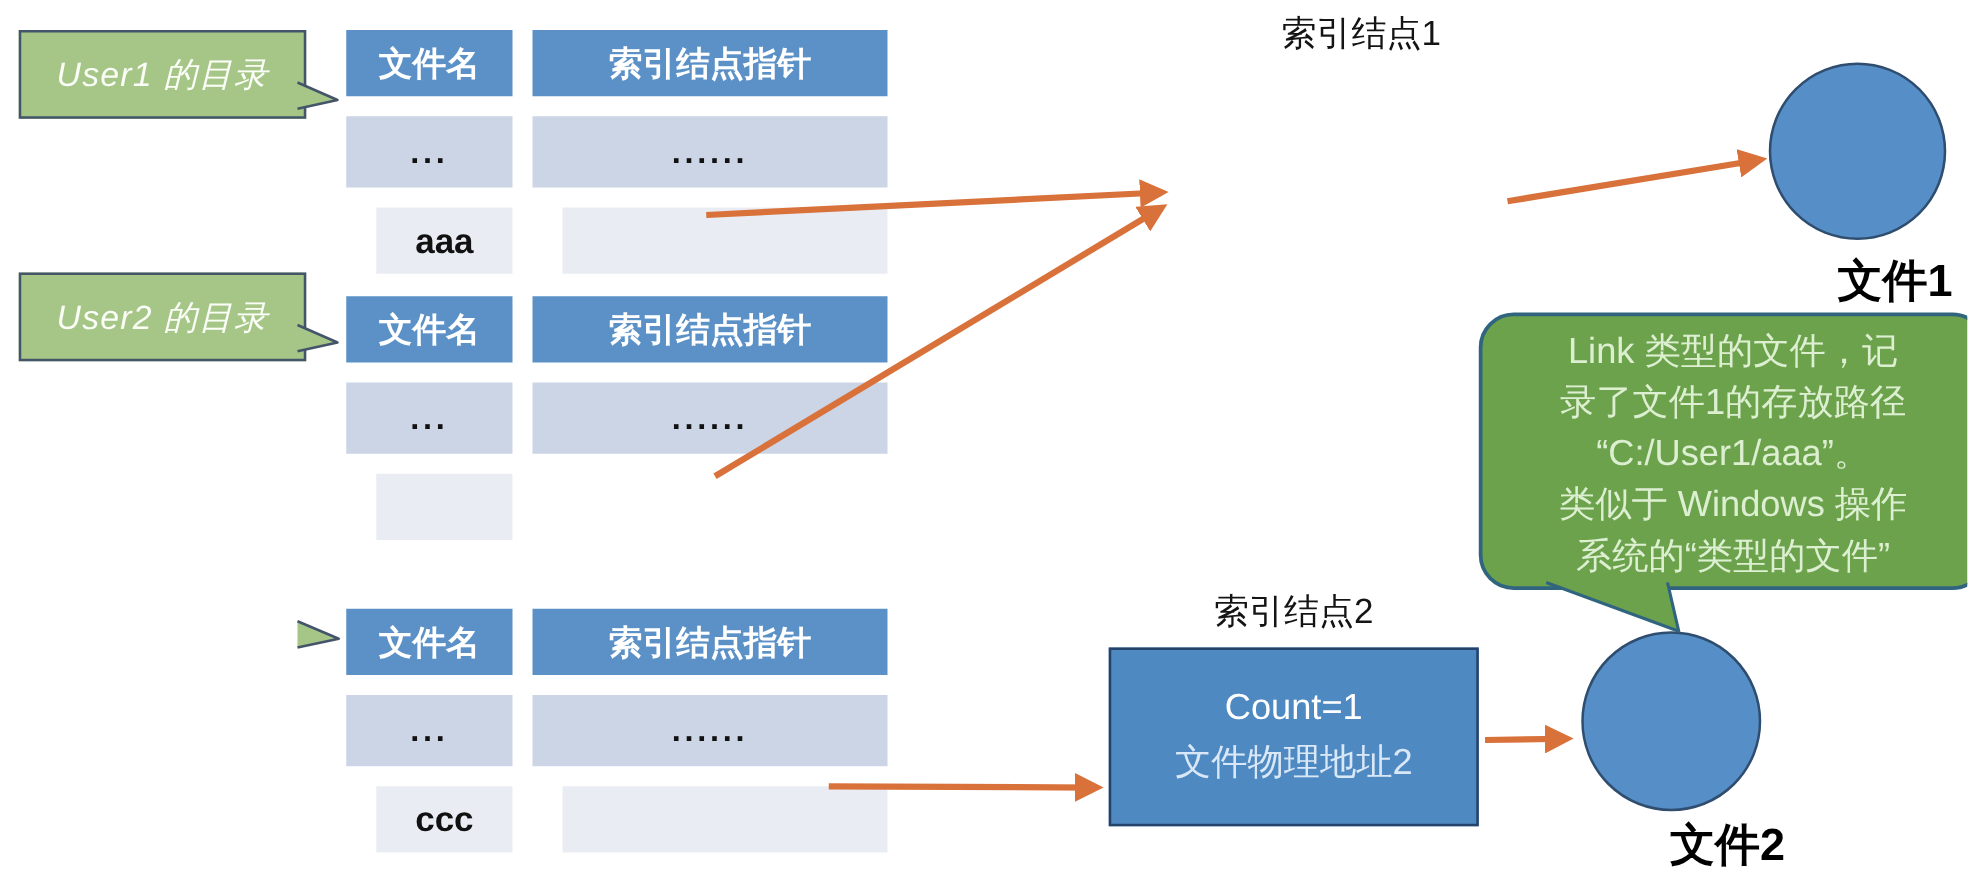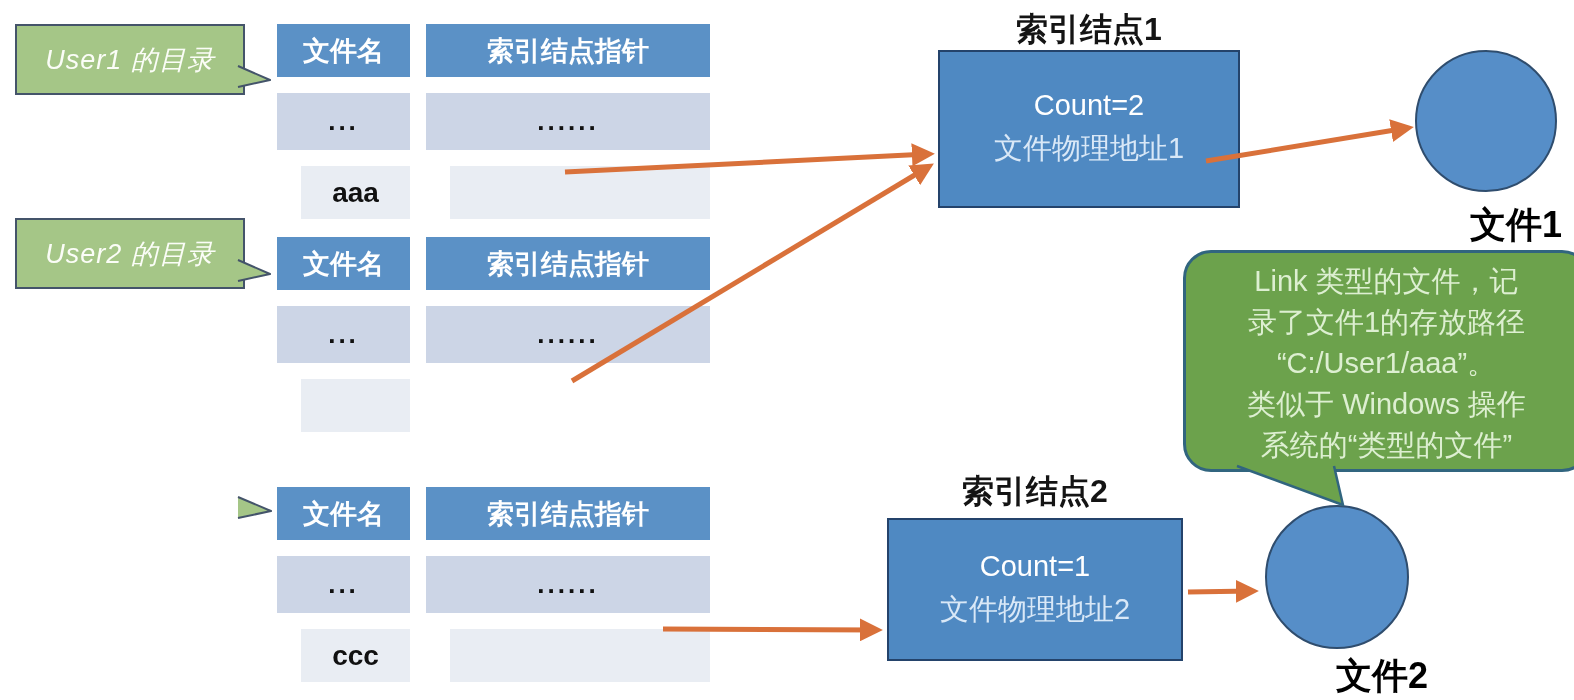--- a/index.html
+++ b/index.html
@@ -24,21 +24,21 @@
   }
   .c { display:flex; align-items:center; justify-content:center; }
   .hc { background:#5b91c6; color:#ffffff; font-weight:bold; font-size:27px; }
   .ra { background:#ccd5e6; }
   .rb { background:#e9edf3;margin-left:24px; }
   .dots { color:#111; font-weight:bold; font-size:26px; letter-spacing:3px; }
   .fname { color:#111; font-weight:600; font-size:28px; }
   
   .inode-title {
     position:absolute; text-align:center; color:#141414;
-    font-size:32px; font-weight:700;
+    font-size:28px; font-weight:400;
   }
   .inode-box {
     position:absolute; box-sizing:border-box;
     background:#4f89c2; border:2px solid #24436b;
     display:flex; flex-direction:column; align-items:center; justify-content:center;
     gap:7px; color:#ffffff; font-size:29px;
   }
   .inode-box .addr { color:#d9e8f7; }
   
   .file-circle {
@@ -93,24 +93,20 @@
   <div class="dir-table" style="left:277px;top:487px">
     <div class="c hc">文件名</div>
     <div class="c hc">索引结点指针</div>
     <div class="c ra dots">...</div>
     <div class="c ra dots">......</div>
     <div class="c rb fname">ccc</div>
     <div class="c rb"></div>
   </div>
 
   <div class="inode-title" style="left:938px;top:8px;width:302px">索引结点1</div>
-  <div class="inode-box" style="left:938px;top:50px;width:302px;height:158px">
-    <div>Count=2</div>
-    <div class="addr">文件物理地址1</div>
-  </div>
 
   <div class="inode-title" style="left:887px;top:470px;width:296px">索引结点2</div>
   <div class="inode-box" style="left:887px;top:518px;width:296px;height:143px">
     <div>Count=1</div>
     <div class="addr">文件物理地址2</div>
   </div>
 
   <div class="file-circle" style="left:1415px;top:50px;width:142px;height:142px"></div>
   <div class="file-label" style="left:1412px;top:201px;width:150px">文件1</div>
 

